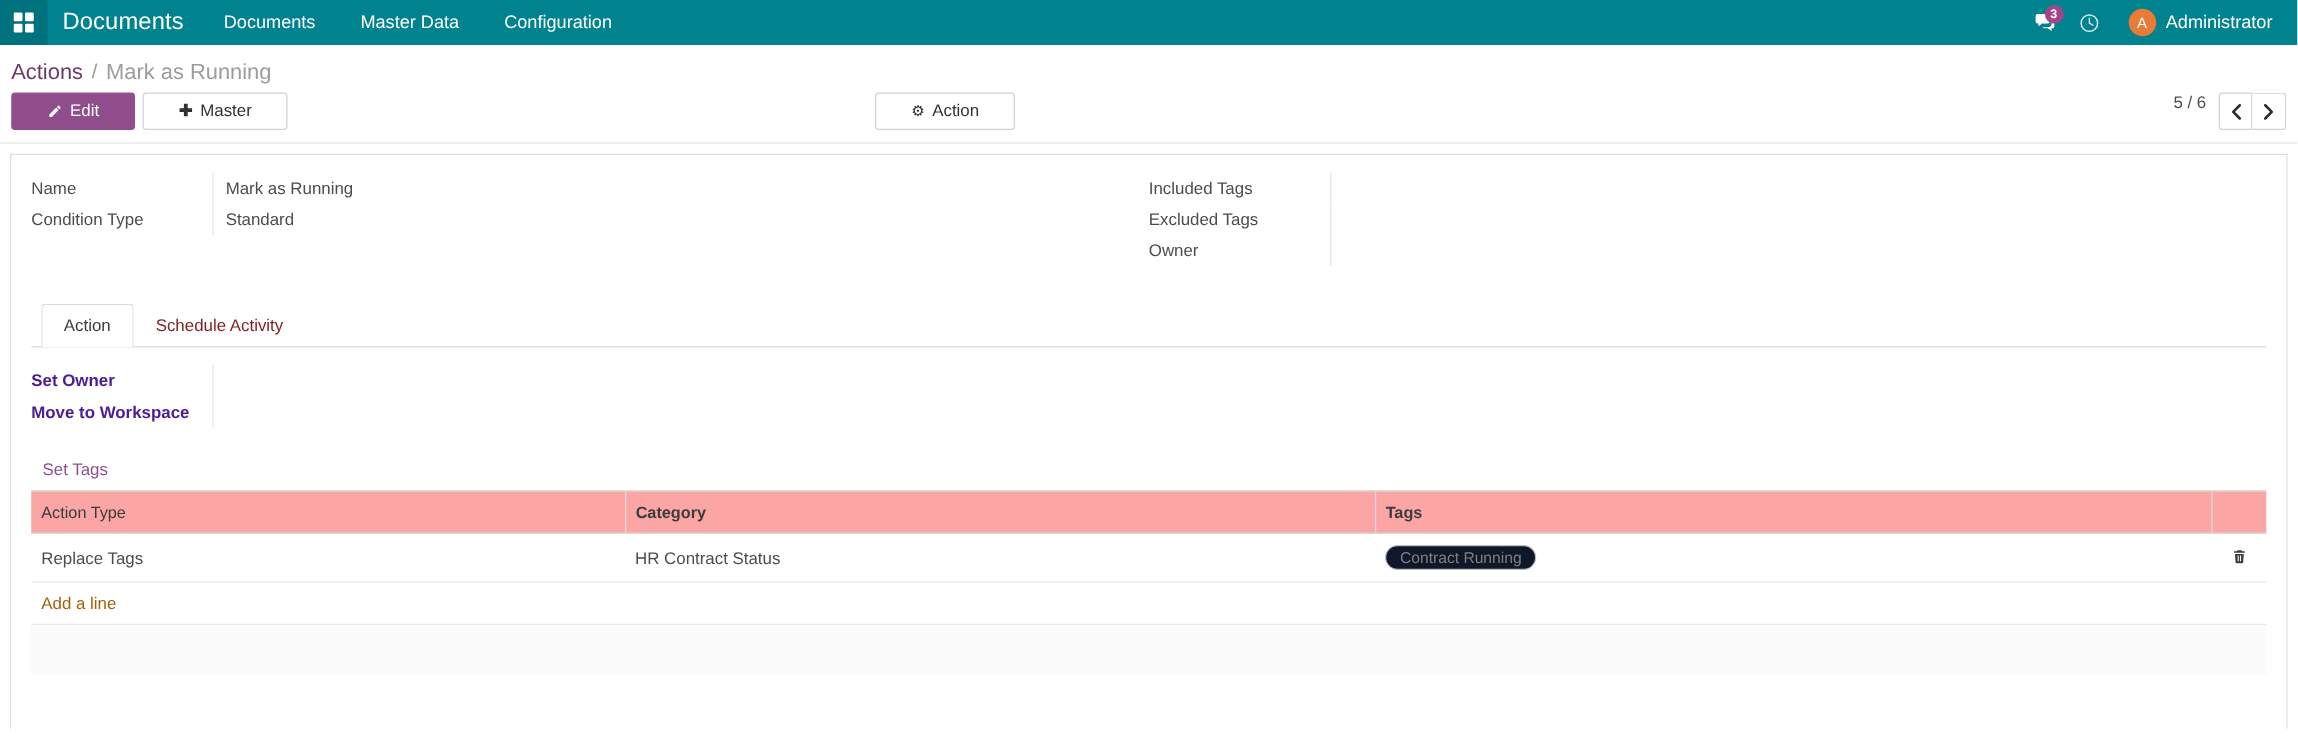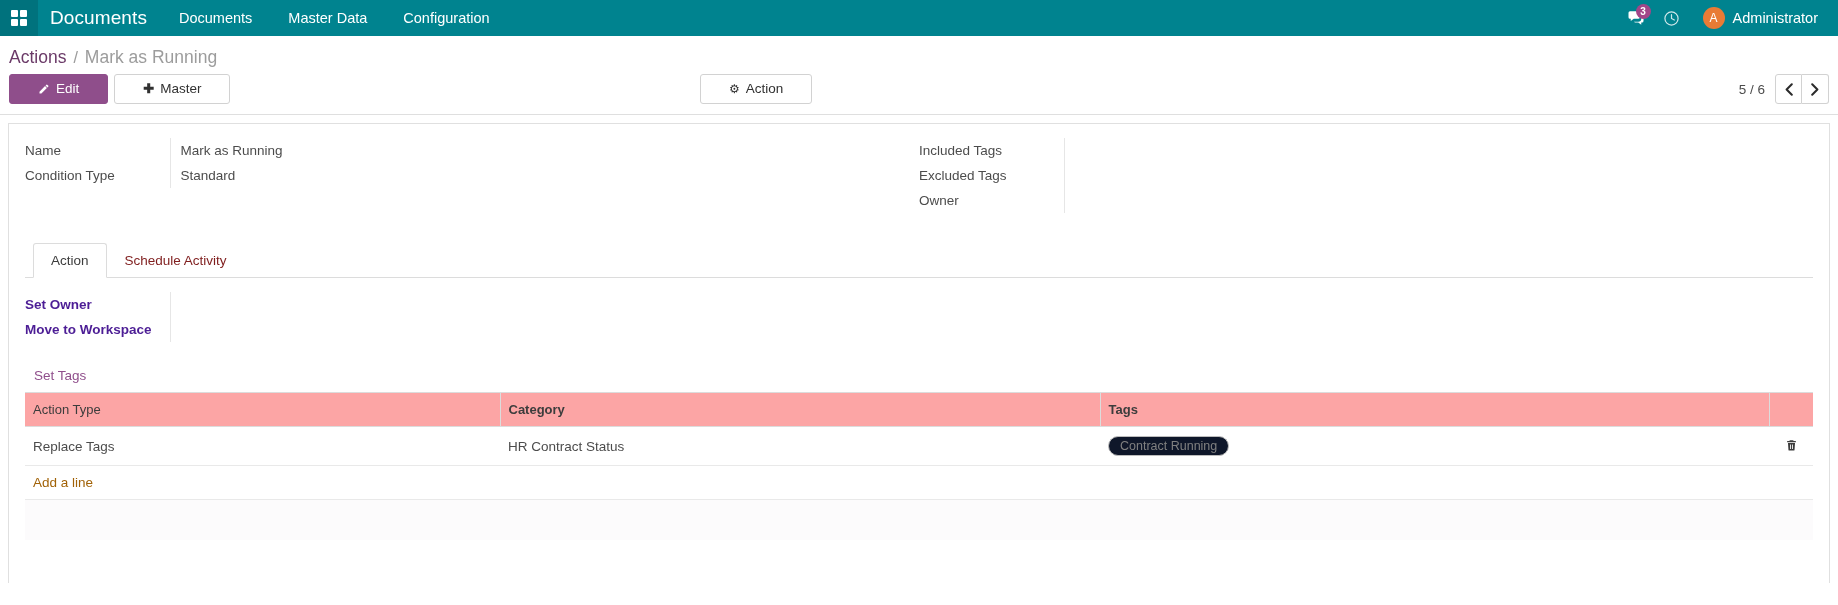--- a/index.html
+++ b/index.html
@@ -152,21 +152,20 @@
   .center-actions {
     position: absolute;
     left: 700px;
     top: 0;
   }
   .pager {
     position: absolute;
     right: 9px;
     top: 0;
     display: flex;
-    align-items: center;
     gap: 10px;
   }
   .pager-count { font-size: 13.5px; color: #4c4c4c; }
   .pager-btns { display: flex; }
   .pager-btn {
     width: 27px; height: 30px;
     border: 1px solid #d2d2d2;
     background: #fff;
     color: #2b2b2b;
     display: flex; align-items: center; justify-content: center;

